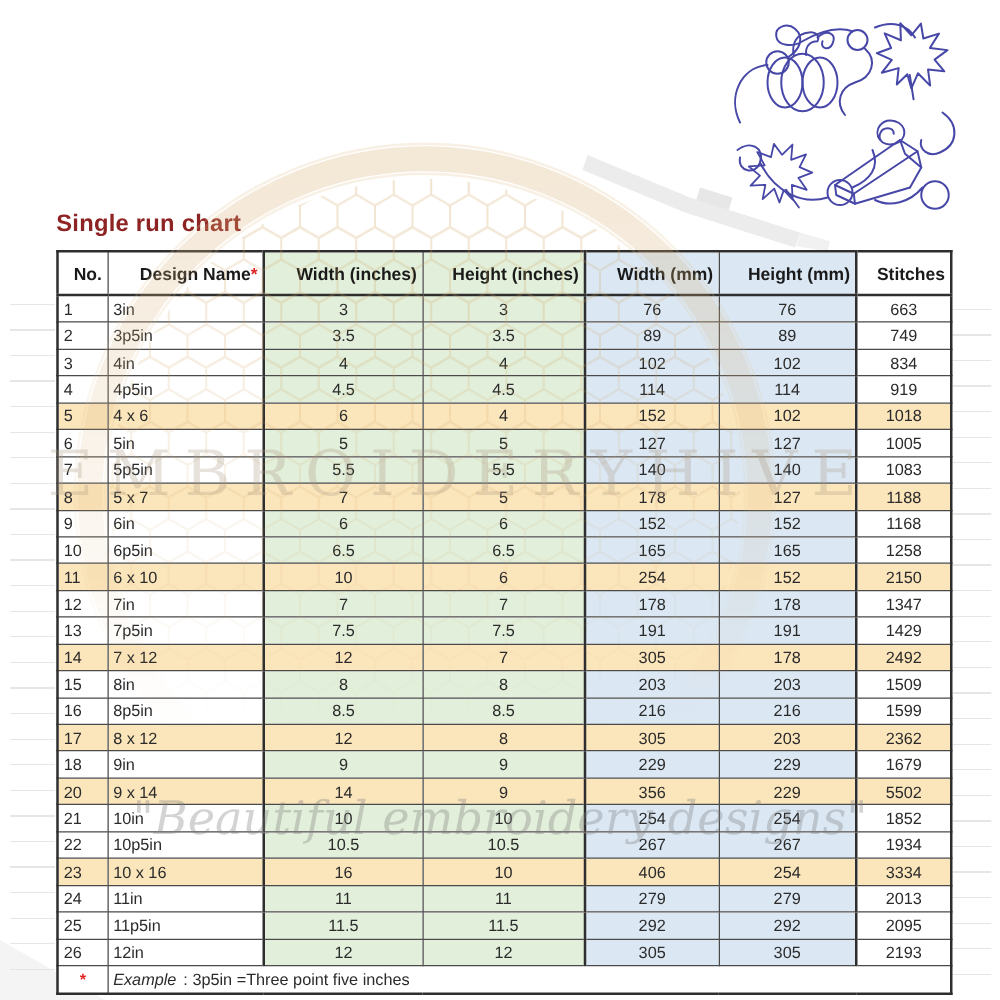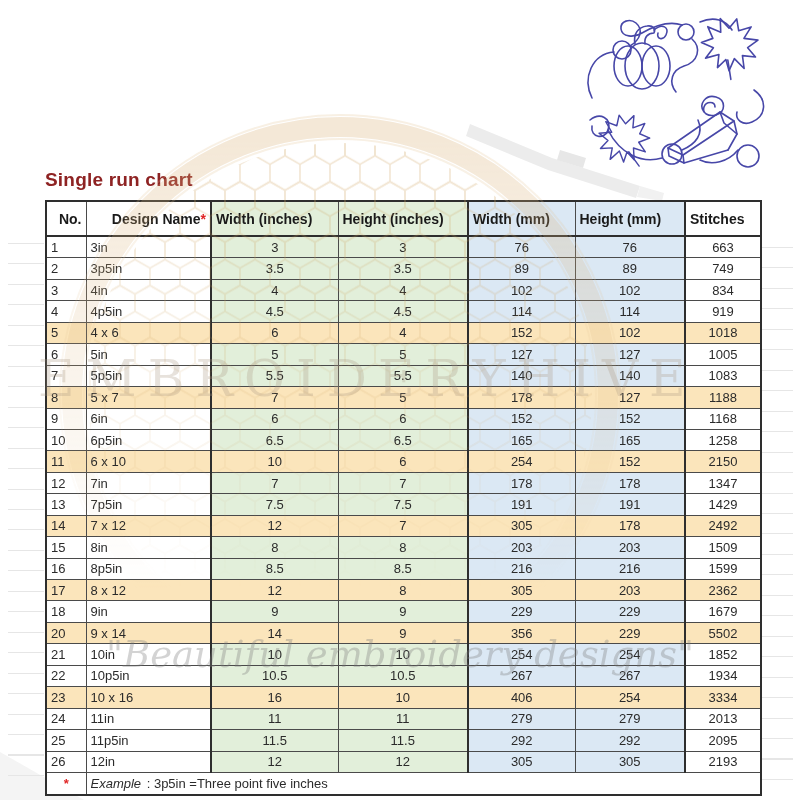--- a/index.html
+++ b/index.html
@@ -28,21 +28,21 @@
     border:2px solid #2e2e2e;
     font-size:13px;color:#2b2b2b;
   }
   .chart th,.chart td{
     border:1px solid #4a4a4a;
     padding:0 4px;overflow:hidden;white-space:nowrap;
     background:#ffffff;
   }
   .chart thead th{
     height:33px;font-size:14px;font-weight:bold;color:#1a1a1a;
-    text-align:left;border-bottom:2px solid #2e2e2e;
+    text-align:right;border-bottom:2px solid #2e2e2e;
   }
   .chart thead th:nth-child(1),.chart thead th:nth-child(2){text-align:right;}
   .chart tbody td{height:20.45px;line-height:1;text-align:center;}
   .chart tbody td:nth-child(1),.chart tbody td:nth-child(2){text-align:left;}
   
   .chart thead th:nth-child(3),.chart thead th:nth-child(4),
   .chart tbody td:nth-child(3),.chart tbody td:nth-child(4){background:var(--inches-fill,#e2efda);}
   .chart thead th:nth-child(5),.chart thead th:nth-child(6),
   .chart tbody td:nth-child(5),.chart tbody td:nth-child(6){background:var(--mm-fill,#dbe8f4);}
   

